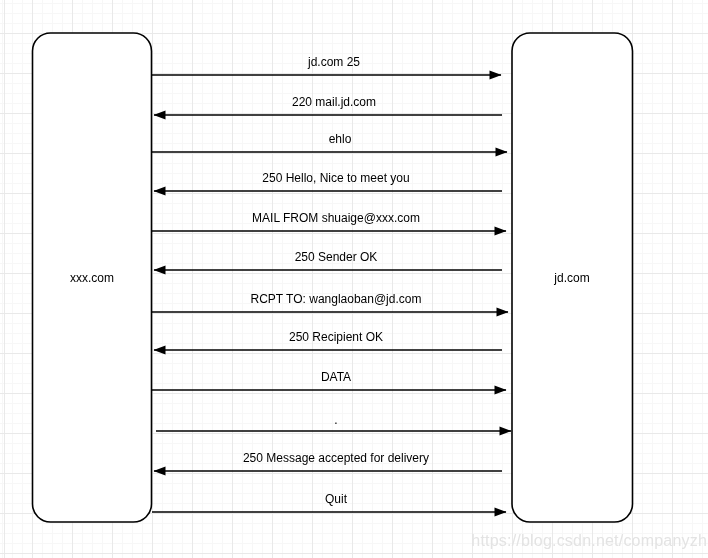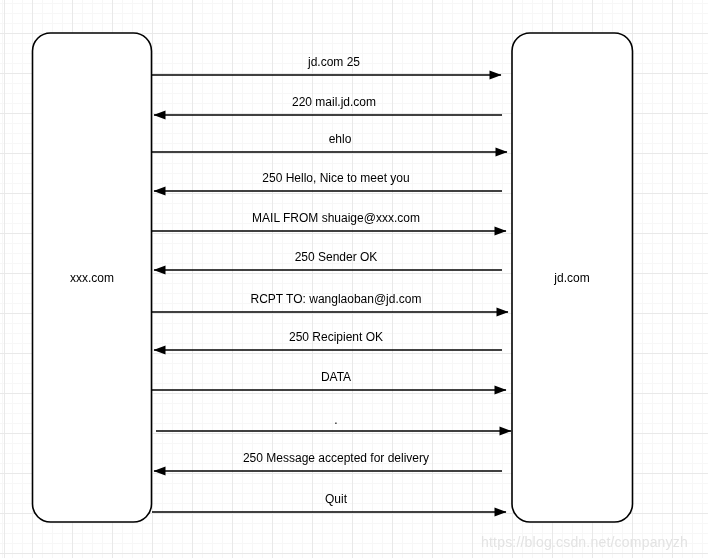--- a/index.html
+++ b/index.html
@@ -43,23 +43,23 @@
     fill: #000000;
     text-anchor: middle;
   }
   .arrow-line {
     stroke: #000000;
     stroke-width: 1.4;
     fill: none;
   }
   .watermark {
     position: absolute;
-    right: 20px;
+    right: 1px;
     bottom: 8px;
-    font-size: 14px;
+    font-size: 16px;
     letter-spacing: 0.2px;
     color: #e3e3e3;
     user-select: none;
     white-space: nowrap;
   }
 </style>
 </head>
 <body>
 
 <div class="canvas">

